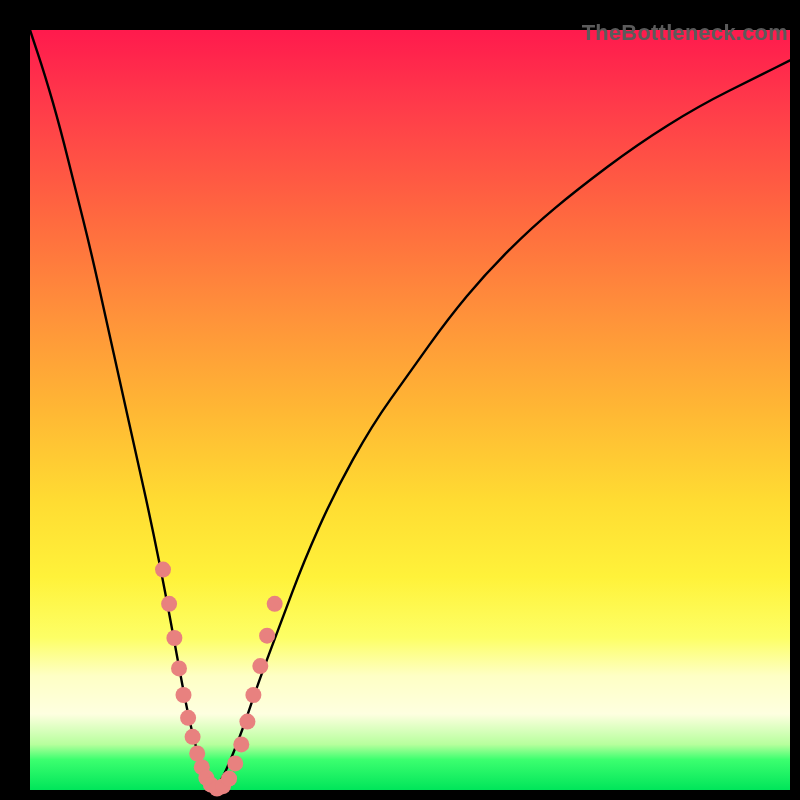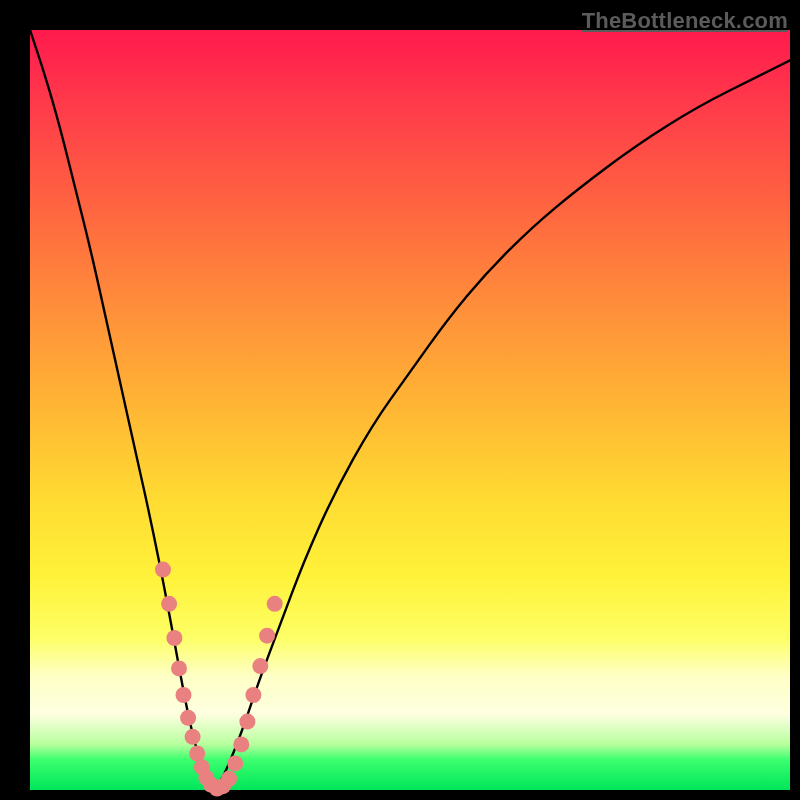--- a/index.html
+++ b/index.html
@@ -36,28 +36,27 @@
       #fdff66 80%,
       #feffc5 85%,
       #feffe0 90%,
       #b7ff9d 94%,
       #3cff6f 96%,
       #00e55a 100%
     );
   }
   .watermark {
     position: absolute;
-    top: 8px;
+    top: 20px;
     right: 12px;
     font-size: 22px;
     font-weight: 600;
     color: #5b5b5b;
     letter-spacing: 0.2px;
     user-select: none;
-    text-decoration: underline;
   }
   svg.curves {
     position: absolute;
     left: 0;
     top: 0;
     width: 100%;
     height: 100%;
     overflow: visible;
   }
 </style>

